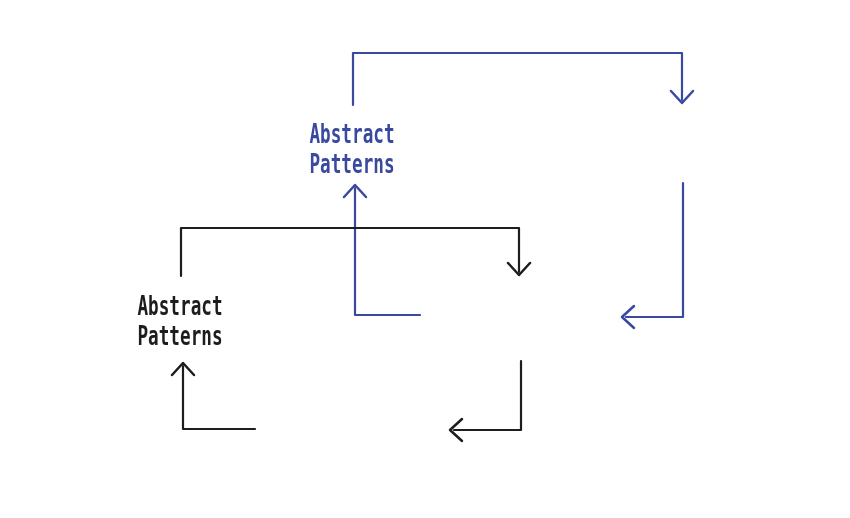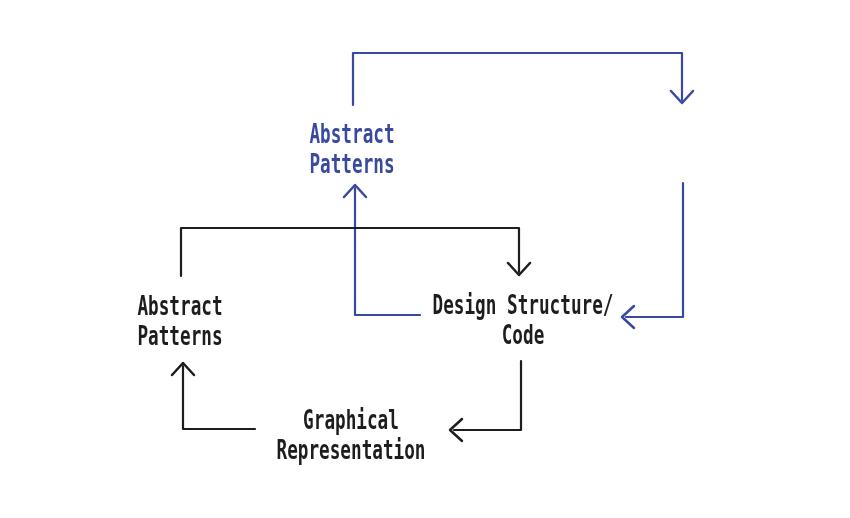--- a/index.html
+++ b/index.html
@@ -79,23 +79,15 @@
     <span class="tline">Abstract</span>
     <span class="tline">Patterns</span>
   </div>
 
 
   <div class="node" style="left:180px; top:291px">
     <span class="tline">Abstract</span>
     <span class="tline">Patterns</span>
   </div>
 
-  <div class="node" style="left:523px; top:290px">
-    <span class="tline">Design Structure/</span>
-    <span class="tline">Code</span>
-  </div>
 
-  <div class="node" style="left:351px; top:405px">
-    <span class="tline">Graphical</span>
-    <span class="tline">Representation</span>
-  </div>
 
 </div>
 
 </body></html>

